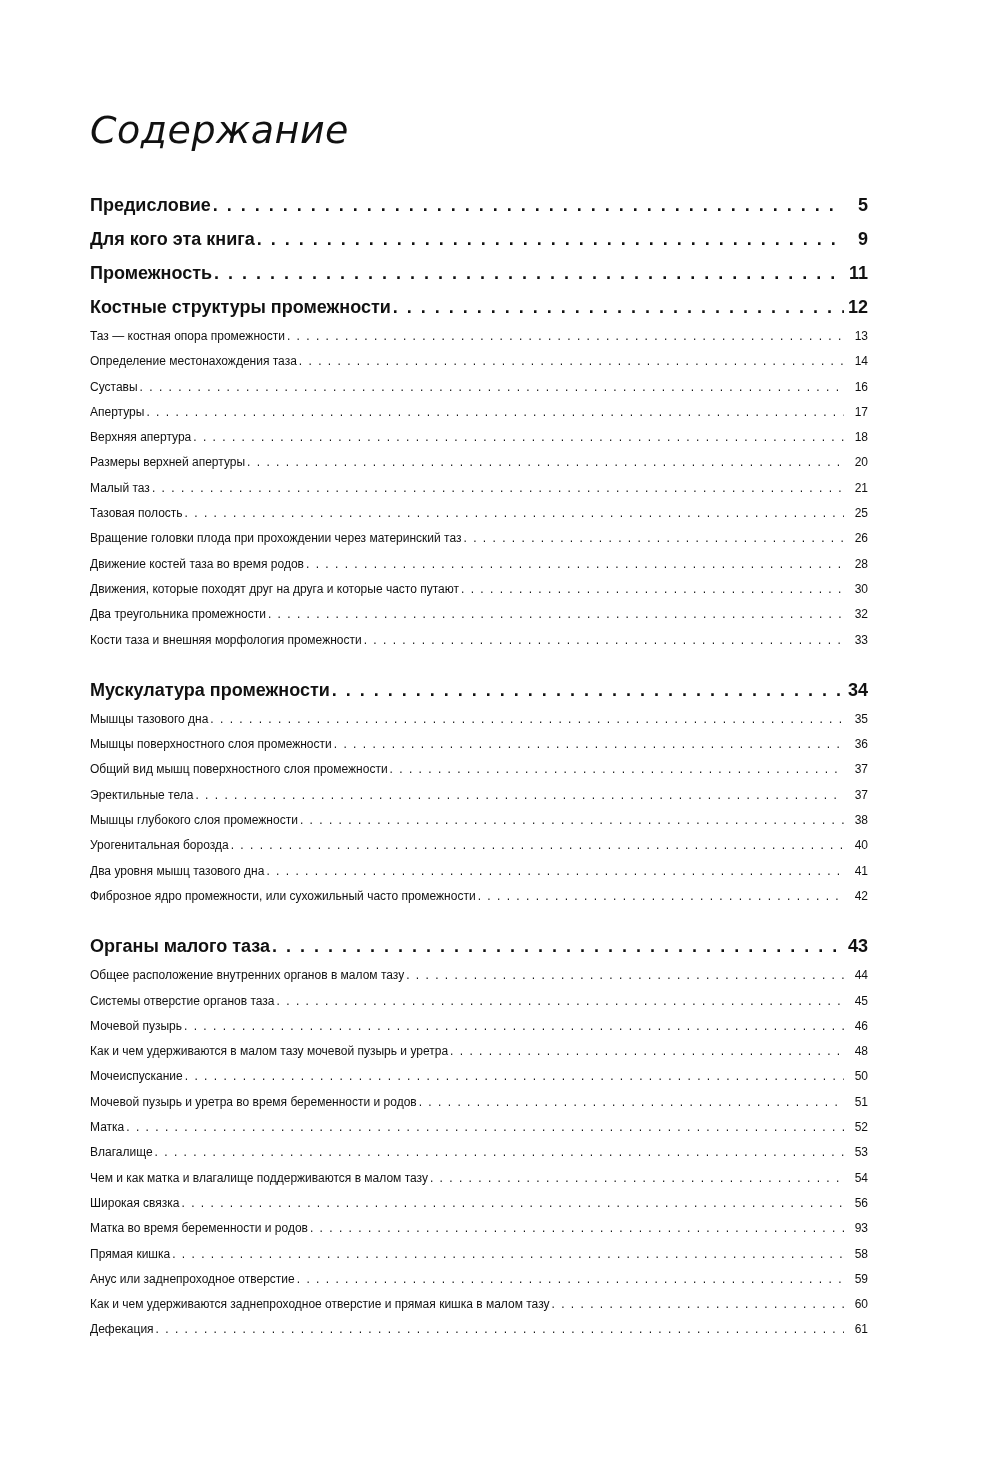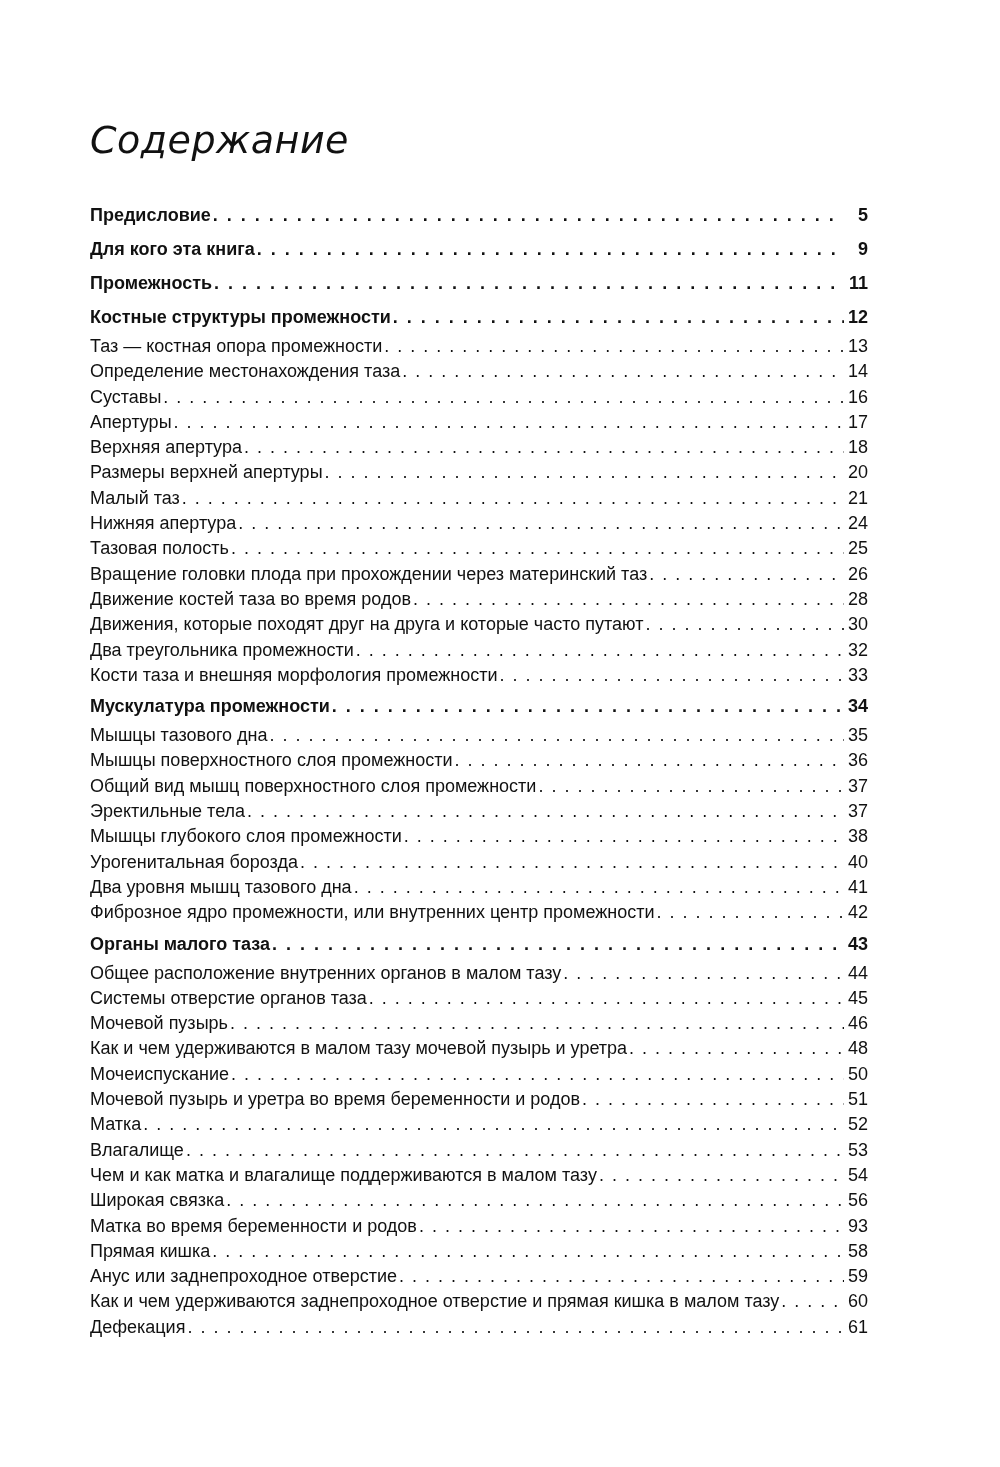--- a/index.html
+++ b/index.html
@@ -11,21 +11,21 @@
       width: 1000px;
       height: 1467px;
       position: relative;
       overflow: hidden;
       color: #111111;
       font-family: "Liberation Sans", "DejaVu Sans", sans-serif;
     }
     .page {
       position: absolute;
       left: 90px;
-      top: 110px;
+      top: 100px;
       width: 778px;
     }
     .title {
       font-family: "DejaVu Sans", sans-serif;
       font-style: italic;
       font-weight: normal;
       font-size: 38px;
       letter-spacing: 0.5px;
       margin: 0 0 28px 0;
       height: 60px;
@@ -63,24 +63,24 @@
     .entry.chapter {
       font-weight: bold;
       font-size: 18px;
       height: 34px;
       line-height: 34px;
     }
     .entry.chapter .leader {
       word-spacing: 4px;
     }
     .entry.chapter.gap-before {
-      margin-top: 1px;
+      margin-top: 20px;
     }
     .entry.section {
-      font-size: 18px;
+      font-size: 12px;
       height: 25.3px;
       line-height: 25.3px;
       font-weight: normal;
     }
     .entry.section .leader {
       word-spacing: 3px;
     }
   </style>
 </head>
 <body>
@@ -137,25 +137,20 @@
         <span class="label">Размеры верхней апертуры</span>
         <span class="leader"></span>
         <span class="page-num">20</span>
       </li>
       <li class="entry section">
         <span class="label">Малый таз</span>
         <span class="leader"></span>
         <span class="page-num">21</span>
       </li>
       <li class="entry section">
-        <span class="label">Нижняя апертура</span>
-        <span class="leader"></span>
-        <span class="page-num">24</span>
-      </li>
-      <li class="entry section">
         <span class="label">Тазовая полость</span>
         <span class="leader"></span>
         <span class="page-num">25</span>
       </li>
       <li class="entry section">
         <span class="label">Вращение головки плода при прохождении через материнский таз</span>
         <span class="leader"></span>
         <span class="page-num">26</span>
       </li>
       <li class="entry section">
@@ -212,21 +207,21 @@
         <span class="label">Урогенитальная борозда</span>
         <span class="leader"></span>
         <span class="page-num">40</span>
       </li>
       <li class="entry section">
         <span class="label">Два уровня мышц тазового дна</span>
         <span class="leader"></span>
         <span class="page-num">41</span>
       </li>
       <li class="entry section">
-        <span class="label">Фиброзное ядро промежности, или внутренних центр промежности</span>
+        <span class="label">Фиброзное ядро промежности, или сухожильный часто промежности</span>
         <span class="leader"></span>
         <span class="page-num">42</span>
       </li>
       <li class="entry chapter gap-before">
         <span class="label">Органы малого таза</span>
         <span class="leader"></span>
         <span class="page-num">43</span>
       </li>
       <li class="entry section">
         <span class="label">Общее расположение внутренних органов в малом тазу</span>

